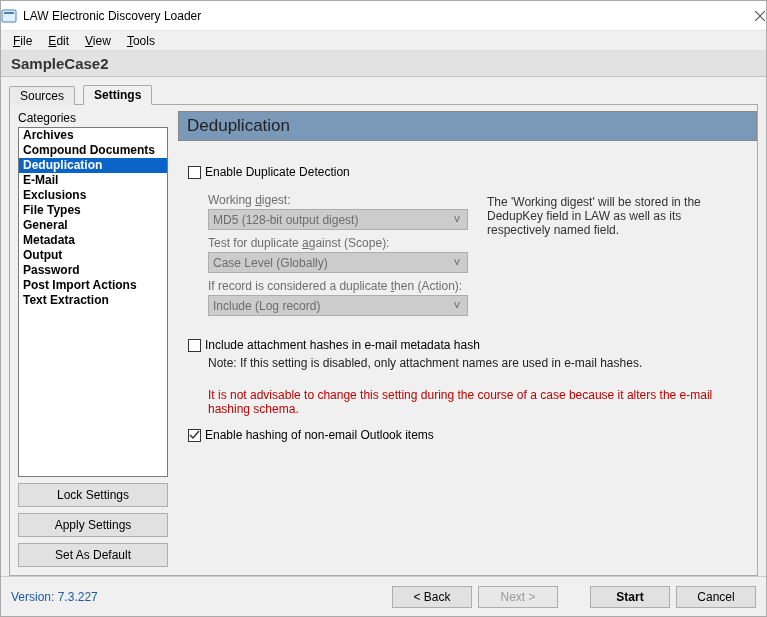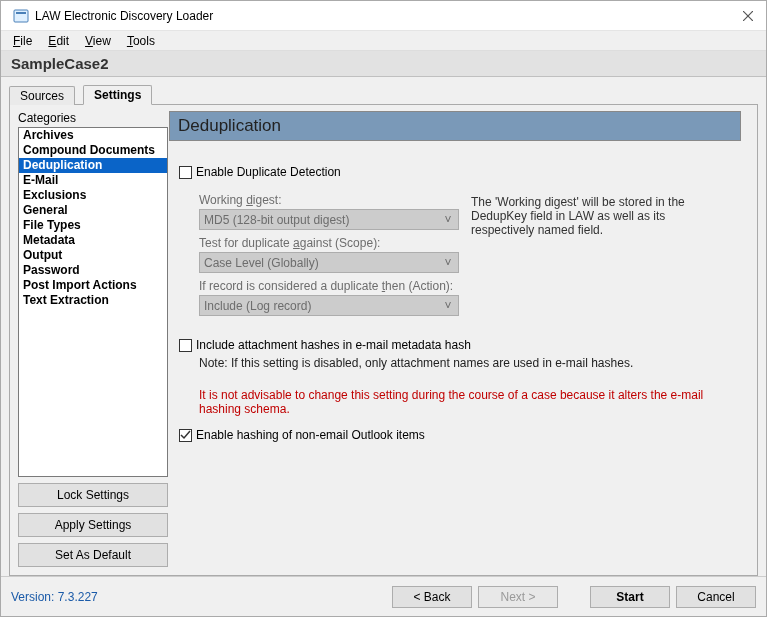--- a/index.html
+++ b/index.html
@@ -1,32 +1,32 @@
 <!DOCTYPE html>
 <html><head>
 <meta charset="utf-8">
 <style>
 * { box-sizing: border-box; }
 html, body { margin:0; padding:0; font-family: "Segoe UI", Tahoma, sans-serif; font-size:12px; color:#000; background:#fff; }
 .window { width:767px; height:617px; border:1px solid #aaa; background:#f0f0f0; position:relative; display:flex; flex-direction:column; }
-.titlebar { height:30px; background:#fff; border-bottom:1px solid #e5e5e5; display:flex; align-items:center; justify-content:space-between; padding:0 12px; }
+.titlebar { height:30px; background:#fff; border-bottom:1px solid #e5e5e5; display:flex; align-items:center; justify-content:space-between; padding:0 0; }
 .titlebar-left { display:flex; align-items:center; gap:6px; }
 .title-icon { width:16px; height:16px; }
 .title-text { color:#000; font-size:12px; }
 .title-close { width:12px; height:12px; color:#888; display:flex; align-items:center; justify-content:center; }
 .menubar { height:20px; background:#f0f0f0; border-bottom:1px solid #ddd; display:flex; align-items:center; padding:0 4px; gap:0; }
 .menubar span { padding:2px 8px; cursor:default; }
 .menubar span u { text-decoration:underline; }
 .case-banner { background:#e2e2e2; border-bottom:1px solid #c0c0c0; padding:4px 10px; font-weight:bold; font-size:15px; color:#333; }
 .content-wrap { flex:1; padding:6px 8px 0 8px; display:flex; flex-direction:column; }
 .tabs-row { display:flex; align-items:flex-end; height:22px; position:relative; }
 .tab { border:1px solid #aaa; border-bottom:none; padding:2px 10px; background:#f0f0f0; margin-right:8px; border-radius:2px 2px 0 0; cursor:default; position:relative; }
 .tab.active { background:#f0f0f0; font-weight:bold; border-bottom:1px solid #f0f0f0; z-index:2; }
 .tab:not(.active){ background:#eaeaea; }
-.tab-body { border:1px solid #aaa; background:#f0f0f0; flex:1; padding:6px 16px 8px 8px; display:flex; gap:1px; margin-top:-1px; }
+.tab-body { border:1px solid #aaa; background:#f0f0f0; flex:1; padding:6px 0 8px 8px; display:flex; gap:10px; margin-top:-1px; }
 .left-col { width:150px; display:flex; flex-direction:column; }
 .cat-label { font-size:12px; margin-bottom:2px; }
 .cat-list { border:1px solid #7a7a7a; background:#fff; flex:1; overflow:hidden; font-size:12px;font-weight:bold; }
 .cat-item { padding:0 4px; line-height:15px; white-space:nowrap; cursor:default; }
 .cat-item.selected { background:#0a64c8; color:#fff; }
 .btn { border:1px solid #adadad; background:#e1e1e1; padding:4px 0; width:100%; margin-top:6px; cursor:default; text-align:center; font-size:12px; }
 .right-col { flex:1; display:flex; flex-direction:column; }
 .panel-header { background:#7a99b8; border:1px solid #888; padding:4px 8px; font-size:17px; color:#222; font-weight:normal; }
 .panel-body { padding:24px 10px 10px 10px; font-size:12px; }
 .checkbox-row { display:flex; align-items:center; gap:4px; margin-bottom:2px; }
@@ -90,22 +90,22 @@
     <div class="tab-body">
 
       <div class="left-col">
         <div class="cat-label">Categories</div>
         <div class="cat-list" id="cat-list">
             <div class="cat-item">Archives</div>
             <div class="cat-item">Compound Documents</div>
             <div class="cat-item selected">Deduplication</div>
             <div class="cat-item">E-Mail</div>
             <div class="cat-item">Exclusions</div>
+            <div class="cat-item">File Types</div>
             <div class="cat-item">General</div>
-            <div class="cat-item">File Types</div>
             <div class="cat-item">Metadata</div>
             <div class="cat-item">Output</div>
             <div class="cat-item">Password</div>
             <div class="cat-item">Post Import Actions</div>
             <div class="cat-item">Text Extraction</div>
           </div>
         <div class="left-btns">
           <div class="btn">Lock Settings</div>
           <div class="btn">Apply Settings</div>
           <div class="btn">Set As Default</div>

